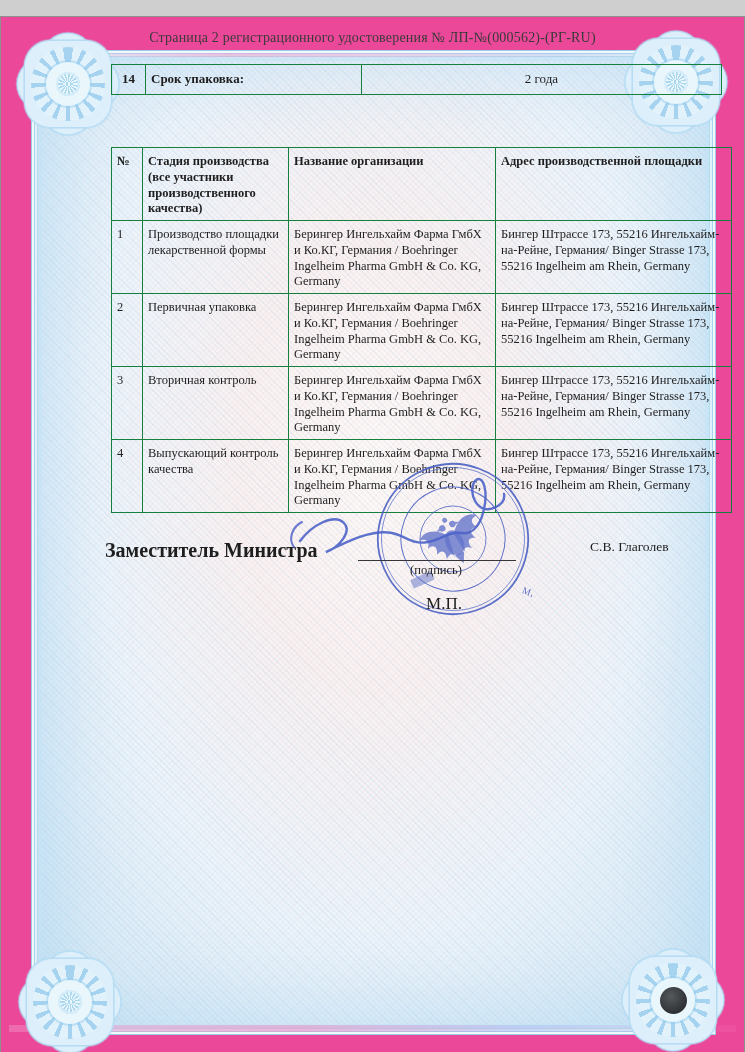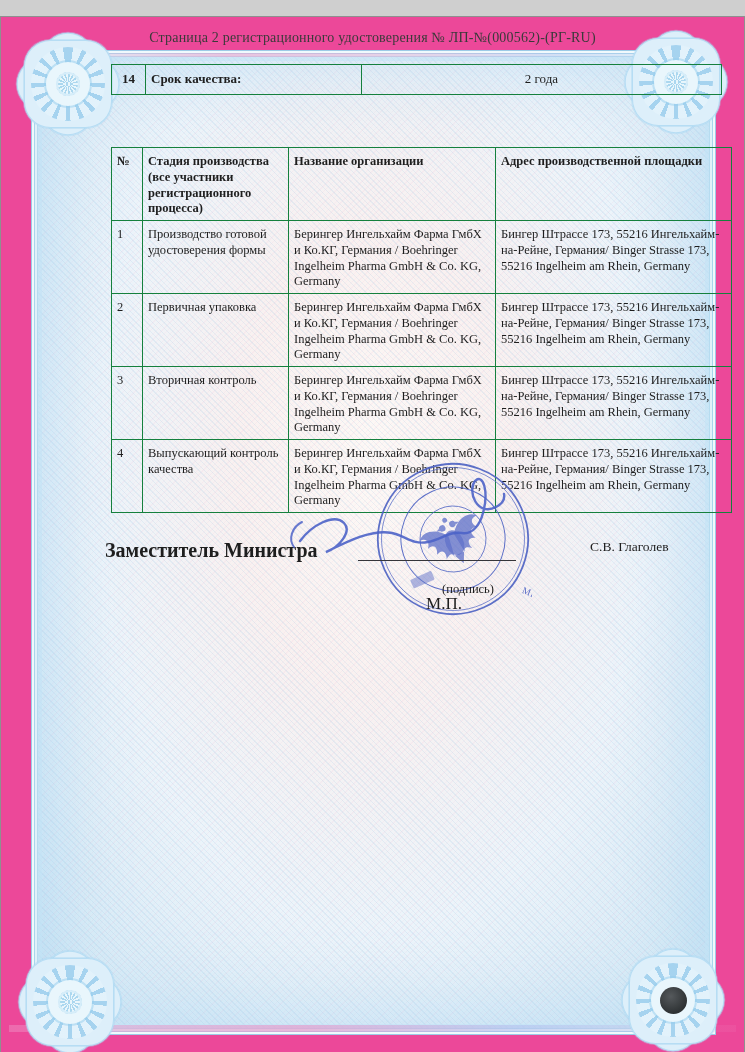--- a/index.html
+++ b/index.html
@@ -71,21 +71,21 @@
   .man-table .c-org{width:196px;}
   .man-table .c-addr{width:225px;}
   .man-table tr.hdr{height:62px;}
   .man-table tr.body-row{height:64px;}
   .man-table tr.body-row.last{height:69px;}
   .man-table td.c-num{text-align:left;}
   
   .sig-title{position:absolute;left:104px;top:522px;font-weight:bold;font-size:20px;z-index:3;}
   .sig-name{position:absolute;left:589px;top:522px;font-weight:normal;font-size:13.5px;z-index:4;}
   .sig-line{position:absolute;left:357px;top:543px;width:158px;border-top:1.4px solid #35353a;z-index:4;}
-  .sig-caption{position:absolute;left:377px;top:565px;width:116px;text-align:right;font-size:12.5px;z-index:4;}
+  .sig-caption{position:absolute;left:377px;top:546px;width:116px;text-align:center;font-size:12.5px;z-index:4;}
   .mp-caption{position:absolute;left:413px;top:577px;width:60px;text-align:center;font-size:17px;z-index:4;}
   .stamp{position:absolute;left:373px;top:443px;width:158px;height:158px;z-index:3;opacity:.92;}
   .signature-svg{position:absolute;left:283px;top:448px;width:235px;height:105px;z-index:4;}
 </style>
 </head>
 <body>
 
 <div class="page">
 
   <div class="doc-header">Страница 2  регистрационного удостоверения № ЛП-№(000562)-(РГ-RU)</div>
@@ -121,38 +121,38 @@
       <i class="r-ring"></i>
       <i class="r-cover"></i>
       <i class="r-core"></i>
     <i class="punch"></i>
   </div>
 
   <table class="shelf-table">
     <tbody>
         <tr>
       <td class="num">14</td>
-      <td class="lbl">Срок качества:</td>
+      <td class="lbl">Срок упаковка:</td>
       <td class="val">2 года</td>
     </tr>
   </tbody>
     </table>
 
 
   <table class="man-table">
     <tbody>
         <tr class="hdr">
       <th class="c-num">№</th>
-      <th class="c-stage">Стадия производства (все участники регистрационного процесса)</th>
+      <th class="c-stage">Стадия производства (все участники производственного качества)</th>
       <th class="c-org">Название организации</th>
       <th class="c-addr">Адрес производственной площадки</th>
     </tr>
     <tr class="body-row">
       <td class="c-num">1</td>
-      <td class="c-stage">Производство готовой удостоверения формы</td>
+      <td class="c-stage">Производство площадки лекарственной формы</td>
       <td class="c-org">Берингер Ингельхайм Фарма ГмбХ и Ко.КГ, Германия / Boehringer Ingelheim Pharma GmbH &amp; Co. KG, Germany</td>
       <td class="c-addr">Бингер Штрассе 173, 55216 Ингельхайм-на-Рейне, Германия/ Binger Strasse 173, 55216 Ingelheim am Rhein, Germany</td>
     </tr>
     <tr class="body-row">
       <td class="c-num">2</td>
       <td class="c-stage">Первичная упаковка</td>
       <td class="c-org">Берингер Ингельхайм Фарма ГмбХ и Ко.КГ, Германия / Boehringer Ingelheim Pharma GmbH &amp; Co. KG, Germany</td>
       <td class="c-addr">Бингер Штрассе 173, 55216 Ингельхайм-на-Рейне, Германия/ Binger Strasse 173, 55216 Ingelheim am Rhein, Germany</td>
     </tr>
     <tr class="body-row">

